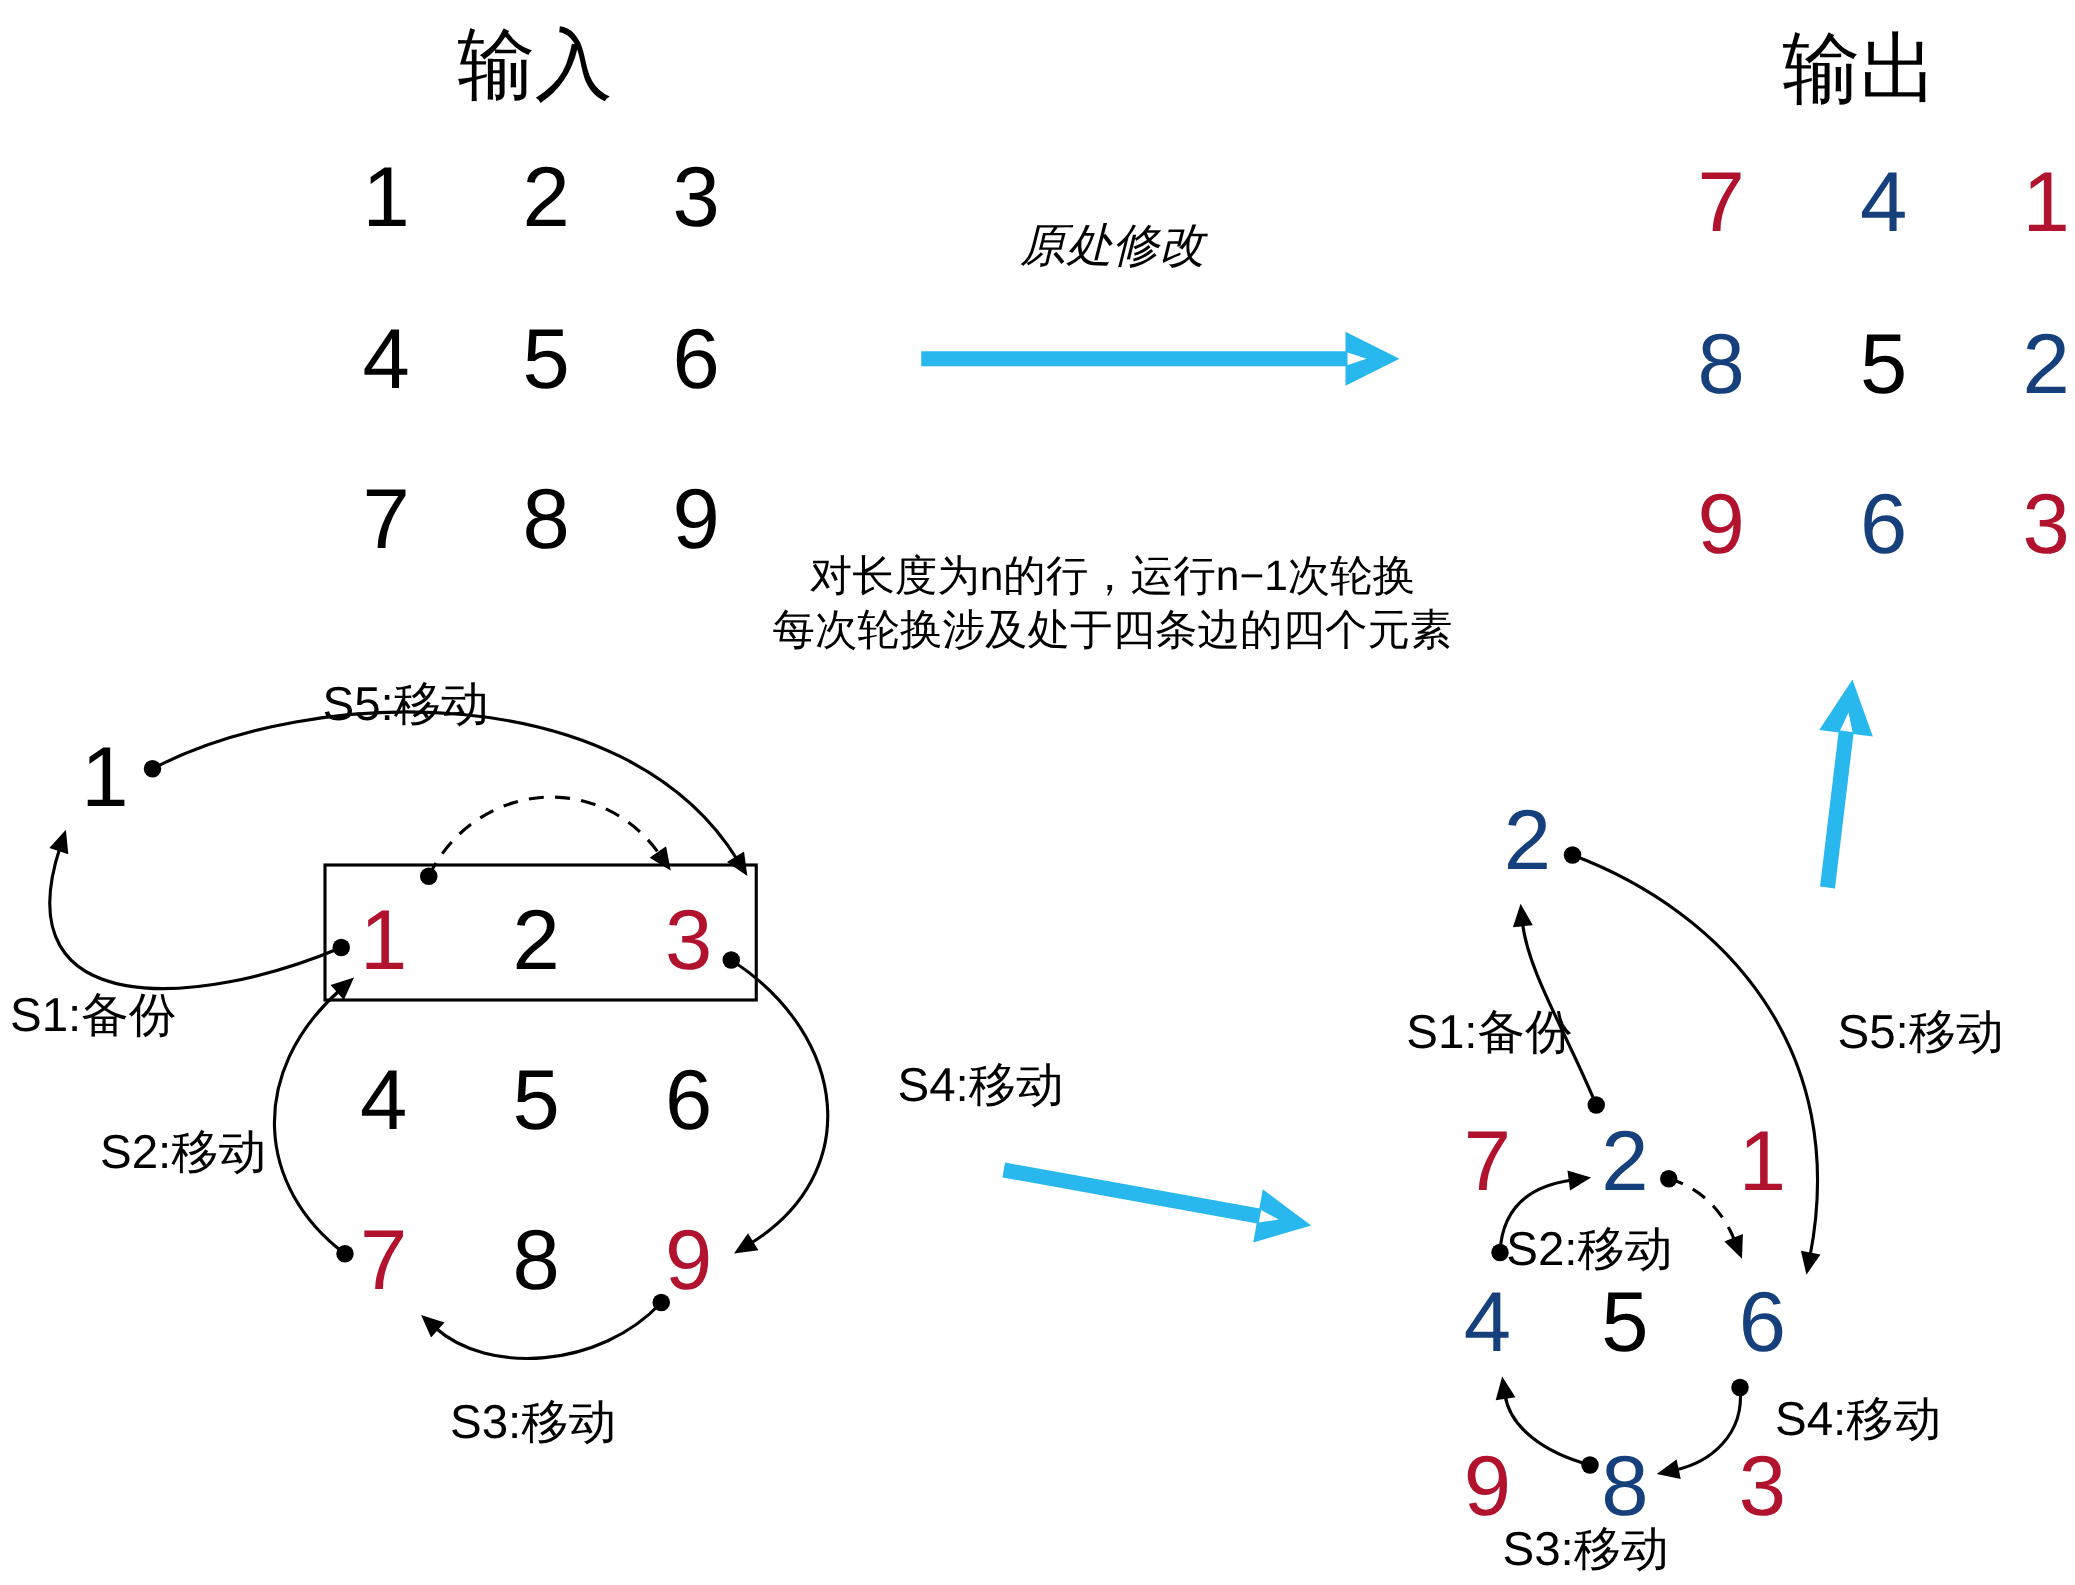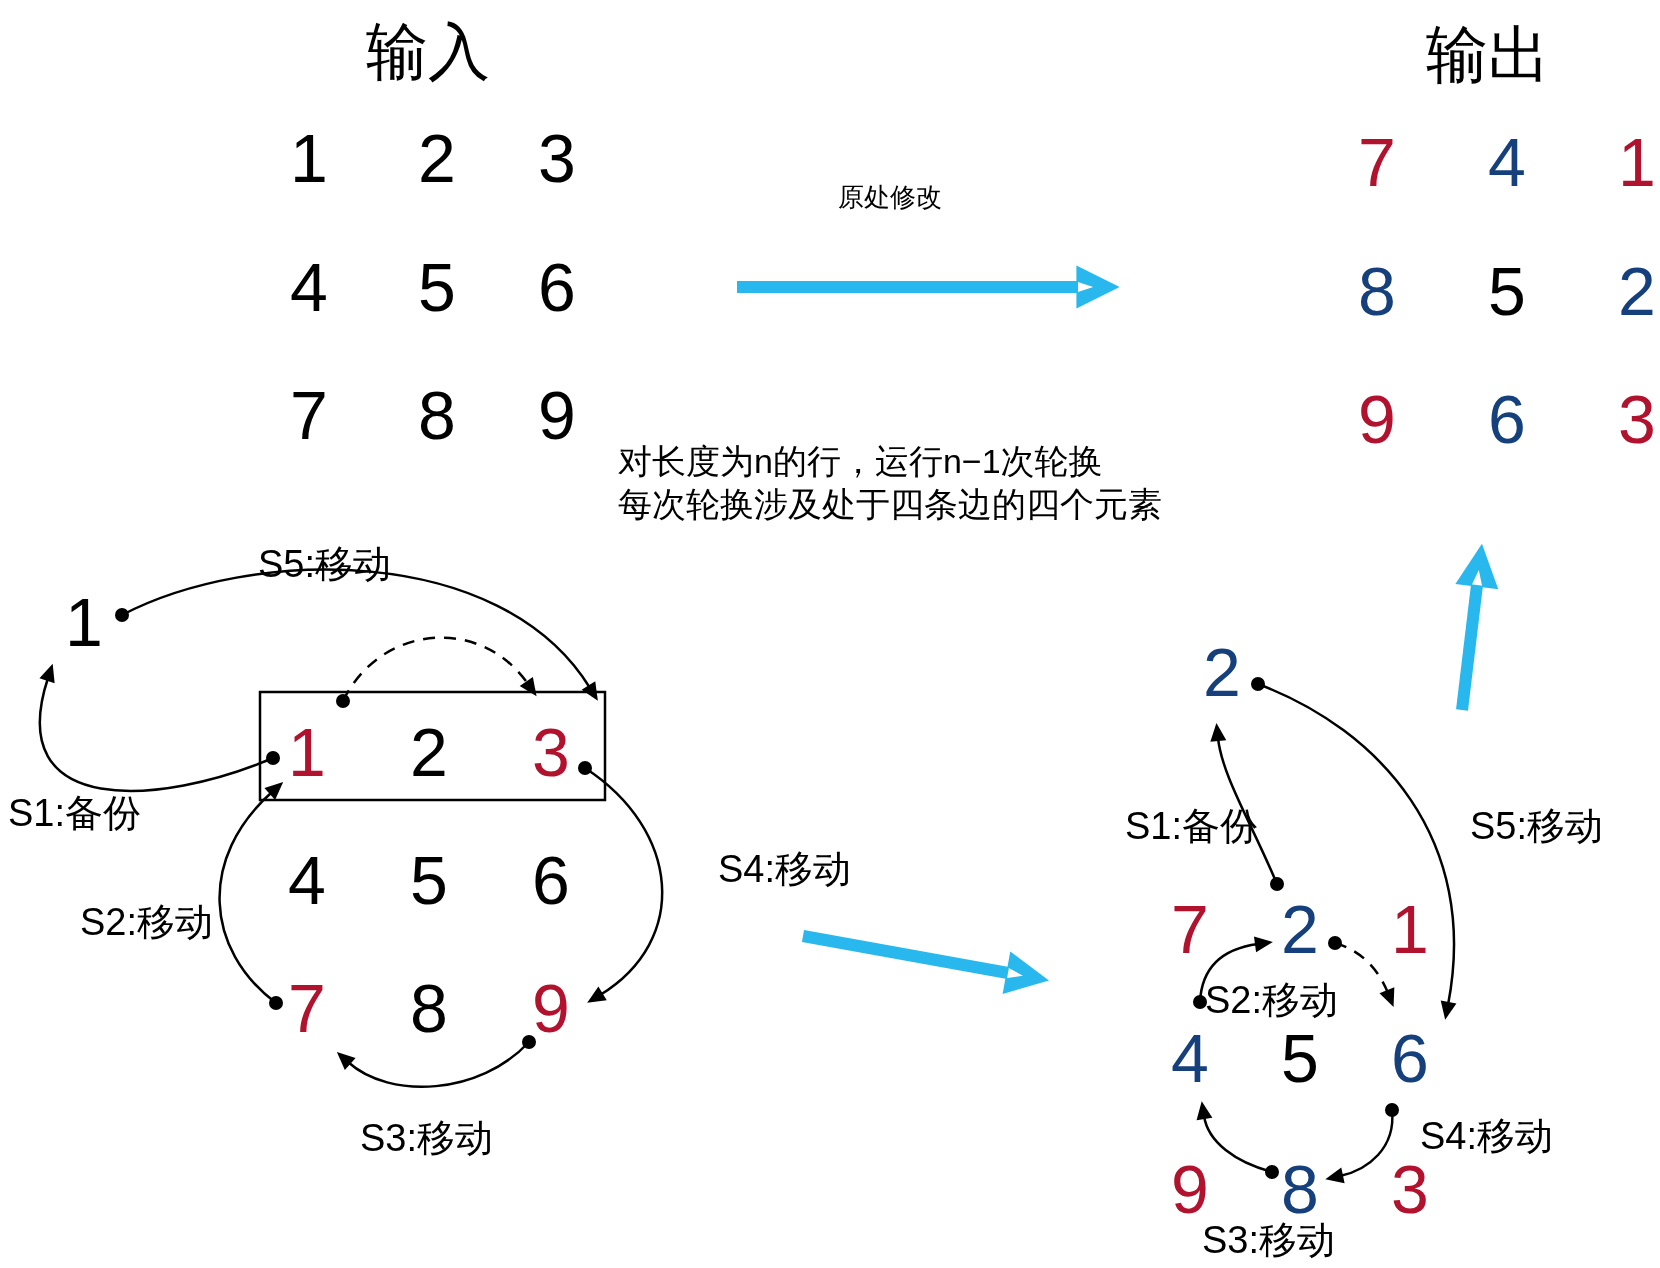--- a/index.html
+++ b/index.html
@@ -25,32 +25,33 @@
     transform:translate(-50%,-50%);
     font-size:62px;
     font-weight:500;
     color:var(--ink);
     white-space:nowrap;
     z-index:2;
   }
   .mid-label{
     position:absolute;
     transform:translate(-50%,-50%);
-    font-size:26px;
+    font-size:37px;
     color:var(--ink);
     white-space:nowrap;
     z-index:2;
+    font-style:italic;
   }
   .note{
     position:absolute;
     left:890px;top:440px;
     transform:translateX(-50%);
     font-size:34px;
     line-height:43px;
-    text-align:left;
+    text-align:center;
     color:var(--ink);
     white-space:nowrap;
     z-index:2;
   }
   .slabel{
     position:absolute;
     font-size:38px;
     line-height:1.1;
     color:var(--ink);
     white-space:nowrap;

